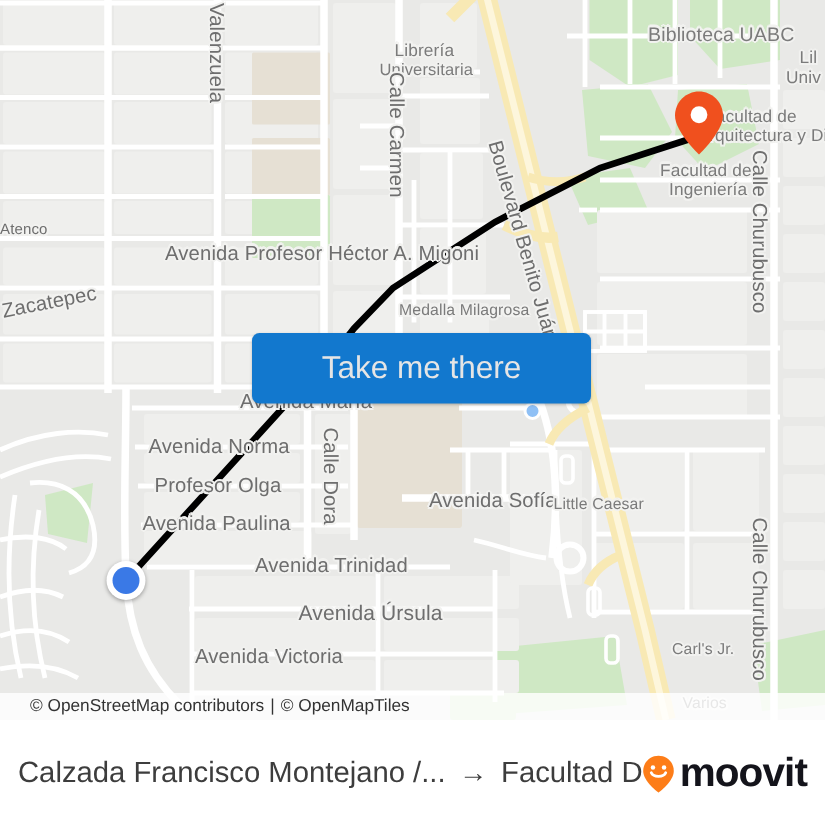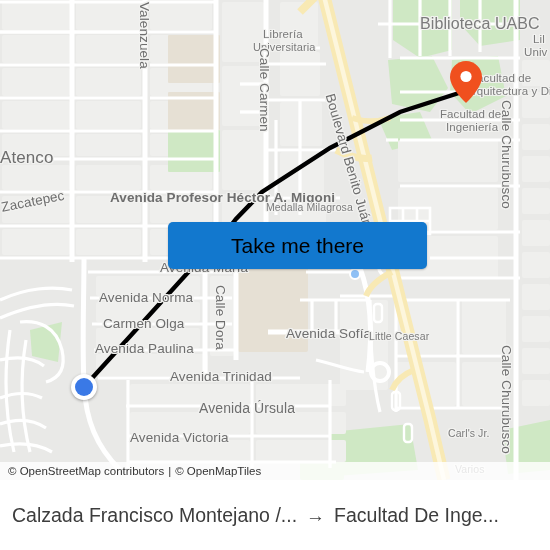--- a/index.html
+++ b/index.html
@@ -49,39 +49,39 @@
     width: 12px; height: 12px; border-radius: 50%;
     background: #8fc0f5; border: 2px solid #ffffff;
   }
 
   
   #dest-marker { position: absolute; left: 449px; top: 60px; width: 34px; height: 44px; }
 
   
   #cta {
     position: absolute; left: 168px; top: 222px;
-    width: 259px; height: 47px;
+    width: 226px; height: 47px;
     background: #1278ce;
     border-radius: 5px;
-    color: #000000;
+    color: #e5e5e5;
     font-size: 21px;
     display: flex; align-items: center; justify-content: center;
     cursor: pointer;
     box-shadow: 0 1px 2px rgba(0,0,0,.22);
     text-align: right;
   }
 
   
   #attribution {
     position: absolute; left: 0; top: 462px;
     width: 550px; height: 18px;
     background: rgba(255,255,255,.82);
     color: #333; font-size: 11.5px;
     display: flex; align-items: center;
-    padding-left: 8px;
+    padding-left: 20px;
     white-space: nowrap;
   }
   #attribution .sep { margin: 0 4px; }
 
   
   #footer {
     position: absolute; left: 0; top: 480px;
     width: 550px; height: 70px;
     background: #ffffff;
     display: flex; align-items: center;
@@ -332,40 +332,40 @@
         <rect x="374" y="304" width="8" height="18" rx="3" fill="none" stroke="#ffffff" stroke-width="2.4"></rect>
         <rect x="392" y="392" width="8" height="18" rx="3" fill="none" stroke="#ffffff" stroke-width="2.4"></rect>
         <rect x="404" y="424" width="8" height="18" rx="3" fill="none" stroke="#ffffff" stroke-width="2.4"></rect>
       </g>
 
       <path class="rte" d="M84 387 L232 224 L236 219 L262 192 L330 148 L400 112 L462 92"></path>
     </svg>
 
     <div id="labels">
         <div class="maplabel" style="left: 152px; top: 2px; font-size: 13.5px; transform: rotate(90deg); transform-origin: 0px 0px;">Valenzuela</div>
-        <div class="maplabel" style="left: 0px; top: 148px; font-size: 17px;">Atenco</div>
+        <div class="maplabel" style="left: 0px; top: 148px; font-size: 10px;">Atenco</div>
         <div class="maplabel" style="left: 0px; top: 200px; font-size: 13.5px; transform: rotate(-11deg); transform-origin: 0px 0px;">Zacatepec</div>
-        <div class="maplabel" style="left: 110px; top: 190px; font-size: 13.5px; font-weight: bold;">Avenida Profesor Héctor A. Migoni</div>
+        <div class="maplabel" style="left: 110px; top: 161px; font-size: 13.5px;">Avenida Profesor Héctor A. Migoni</div>
         <div class="maplabel" style="left: 172px; top: 199px; font-size: 13.5px; margin-top: 36px;">Kora</div>
         <div class="maplabel poi" style="left: 266px; top: 201px; font-size: 10.5px;">Medalla Milagrosa</div>
         <div class="maplabel poi" style="left: 263px; top: 28px; font-size: 11.5px;">Librería</div>
         <div class="maplabel poi" style="left: 253px; top: 41px; font-size: 11px;">Universitaria</div>
         <div class="maplabel" style="left: 272px; top: 48px; font-size: 13.5px; transform: rotate(90deg); transform-origin: 0px 0px;">Calle Carmen</div>
         <div class="maplabel" style="left: 337px; top: 92px; font-size: 13.5px; transform: rotate(74deg); transform-origin: 0px 0px;">Boulevard Benito Juárez</div>
-        <div class="maplabel poi" style="left: 420px; top: 15px; font-size: 16px;">Biblioteca UABC</div>
+        <div class="maplabel poi" style="left: 432px; top: 15px; font-size: 13px;">Biblioteca UABC</div>
         <div class="maplabel poi" style="left: 470px; top: 72px; font-size: 11.5px;">Facultad de</div>
         <div class="maplabel poi" style="left: 465px; top: 85px; font-size: 11.5px;">Arquitectura y Diseño</div>
         <div class="maplabel poi" style="left: 440px; top: 108px; font-size: 11.5px;">Facultad de</div>
         <div class="maplabel poi" style="left: 446px; top: 121px; font-size: 11.5px;">Ingeniería</div>
         <div class="maplabel poi" style="left: 533px; top: 33px; font-size: 11.5px;">Lil</div>
         <div class="maplabel poi" style="left: 524px; top: 46px; font-size: 11.5px;">Univ</div>
         <div class="maplabel" style="left: 514px; top: 100px; font-size: 13.5px; transform: rotate(90deg); transform-origin: 0px 0px;">Calle Churubusco</div>
         <div class="maplabel" style="left: 160px; top: 260px; font-size: 13.5px;">Avenida María</div>
         <div class="maplabel" style="left: 99px; top: 290px; font-size: 13.5px;">Avenida Norma</div>
-        <div class="maplabel" style="left: 103px; top: 316px; font-size: 13.5px;">Carmen Olga</div>
+        <div class="maplabel" style="left: 103px; top: 316px; font-size: 13.5px;">Profesor Olga</div>
         <div class="maplabel" style="left: 95px; top: 341px; font-size: 13.5px;">Avenida Paulina</div>
         <div class="maplabel" style="left: 228px; top: 285px; font-size: 13.5px; transform: rotate(90deg); transform-origin: 0px 0px;">Calle Dora</div>
         <div class="maplabel" style="left: 286px; top: 326px; font-size: 13.5px;">Avenida Sofía</div>
         <div class="maplabel poi" style="left: 369px; top: 330px; font-size: 10.5px;">Little Caesar</div>
         <div class="maplabel" style="left: 170px; top: 369px; font-size: 13.5px;">Avenida Trinidad</div>
         <div class="maplabel" style="left: 199px; top: 400px; font-size: 14px;">Avenida Úrsula</div>
         <div class="maplabel" style="left: 130px; top: 430px; font-size: 13.5px;">Avenida Victoria</div>
         <div class="maplabel poi" style="left: 448px; top: 427px; font-size: 10.5px;">Carl's Jr.</div>
         <div class="maplabel poi" style="left: 455px; top: 463px; font-size: 10.5px;">Varios</div>
         <div class="maplabel" style="left: 514px; top: 345px; font-size: 13.5px; transform: rotate(90deg); transform-origin: 0px 0px;">Calle Churubusco</div>
@@ -392,15 +392,24 @@
       <span>© OpenMapTiles</span>
     </div>
   </div>
 
   <div id="footer">
     <div id="route-text">
       <span>Calzada Francisco Montejano /...</span>
       <span id="route-arrow">→</span>
       <span>Facultad De Inge...</span>
     </div>
+    <div id="brand">
+      <svg width="22" height="26" viewBox="0 0 22 26">
+        <path d="M11 0.8 C5.2 0.8 0.8 5.2 0.8 11 C0.8 18 11 25.4 11 25.4 C11 25.4 21.2 18 21.2 11 C21.2 5.2 16.8 0.8 11 0.8 Z" fill="#fd7d18"></path>
+        <circle cx="7.3" cy="8.6" r="1.5" fill="#ffffff"></circle>
+        <circle cx="14.7" cy="8.6" r="1.5" fill="#ffffff"></circle>
+        <path d="M6.2 12.2 C7.6 15.4 14.4 15.4 15.8 12.2" stroke="#ffffff" stroke-width="1.9" fill="none" stroke-linecap="round"></path>
+      </svg>
+      <span id="brand-word">moovit</span>
+    </div>
   </div>
 
 </div>
 
 </body></html>

